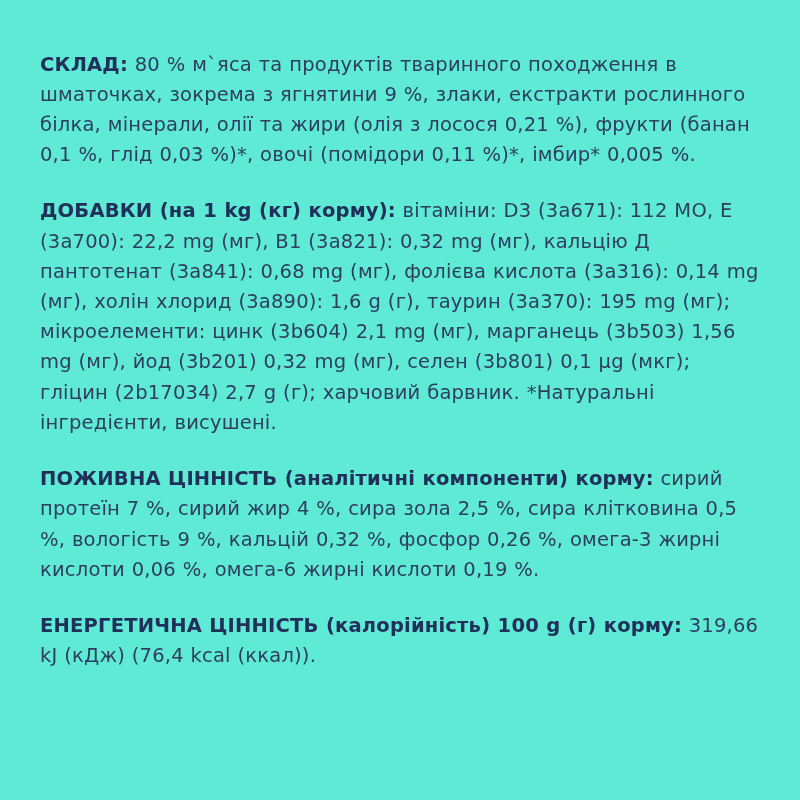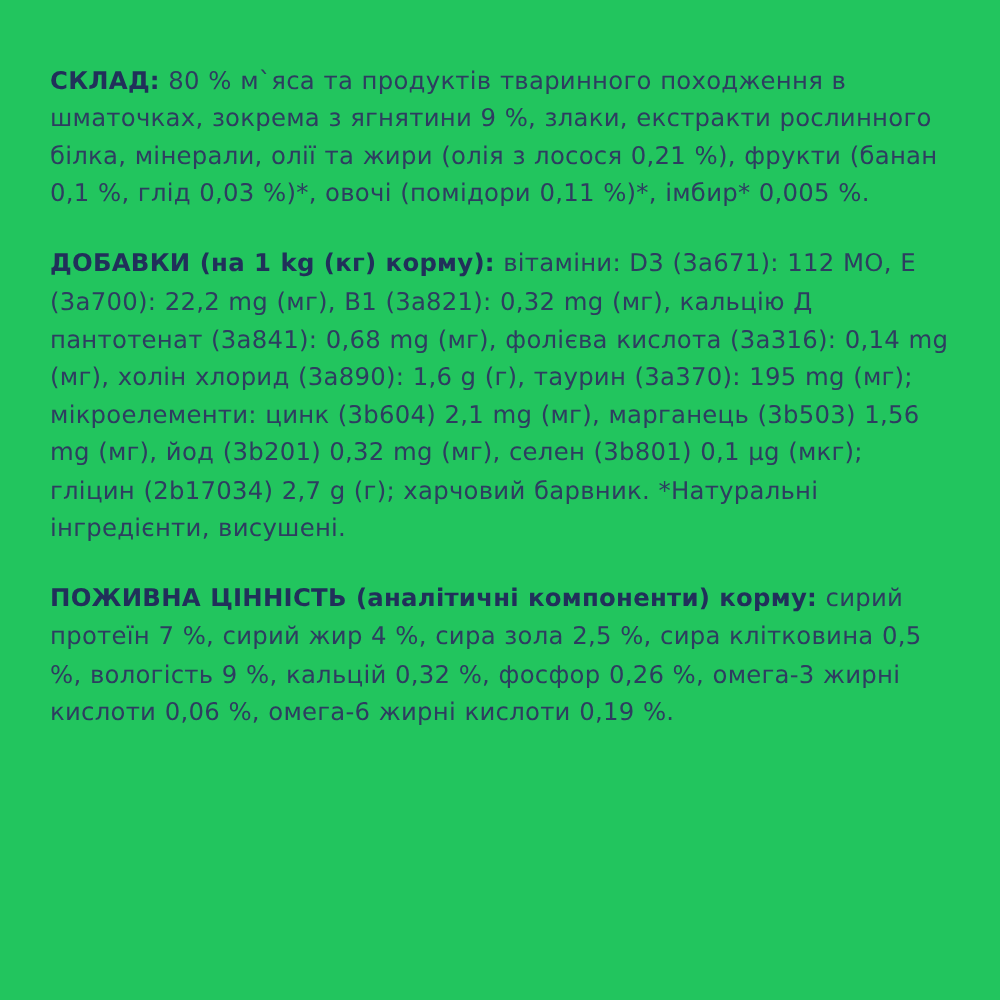--- a/index.html
+++ b/index.html
@@ -12,21 +12,21 @@
     background: #ffffff;
     font-family: "DejaVu Sans", sans-serif;
     color: #2b3a5c;
     overflow: hidden;
   }
   .page {
     box-sizing: border-box;
     width: 800px;
     height: 800px;
     padding: 30px 40px 0 40px;
-    background: #22c55e;
+    background: #5eead4;
   }
   .block {
     margin-bottom: 26px;
   }
   .para {
     font-size: 19.5px;
     line-height: 1.55;
     color: #2e3d60;
     letter-spacing: 0.01em;
     text-align: left;
@@ -50,14 +50,17 @@
   </div>
 
   <div class="block">
     <p class="para"><span class="label">ДОБАВКИ (на 1 kg (кг) корму):</span><span> вітаміни: D3 (3a671): 112 МО, E (3a700): 22,2 mg (мг), B1 (3a821): 0,32 mg (мг), кальцію Д пантотенат (3a841): 0,68 mg (мг), фолієва кислота (3a316): 0,14 mg (мг), холін хлорид (3a890): 1,6 g (г), таурин (3a370): 195 mg (мг); мікроелементи: цинк (3b604) 2,1 mg (мг), марганець (3b503) 1,56 mg (мг), йод (3b201) 0,32 mg (мг), селен (3b801) 0,1 µg (мкг); гліцин (2b17034) 2,7 g (г); харчовий барвник. *Натуральні інгредієнти, висушені.</span></p>
   </div>
 
   <div class="block">
     <p class="para"><span class="label">ПОЖИВНА ЦІННІСТЬ (аналітичні компоненти) корму:</span><span> сирий протеїн 7 %, сирий жир 4 %, сира зола 2,5 %, сира клітковина 0,5 %, вологість 9 %, кальцій 0,32 %, фосфор 0,26 %, омега-3 жирні кислоти 0,06 %, омега-6 жирні кислоти 0,19 %.</span></p>
   </div>
 
+  <div class="block block-last">
+    <p class="para"><span class="label">ЕНЕРГЕТИЧНА ЦІННІСТЬ (калорійність) 100 g (г) корму:</span><span> 319,66 kJ (кДж) (76,4 kcal (ккал)).</span></p>
+  </div>
 
 </div>
 
 </body></html>

